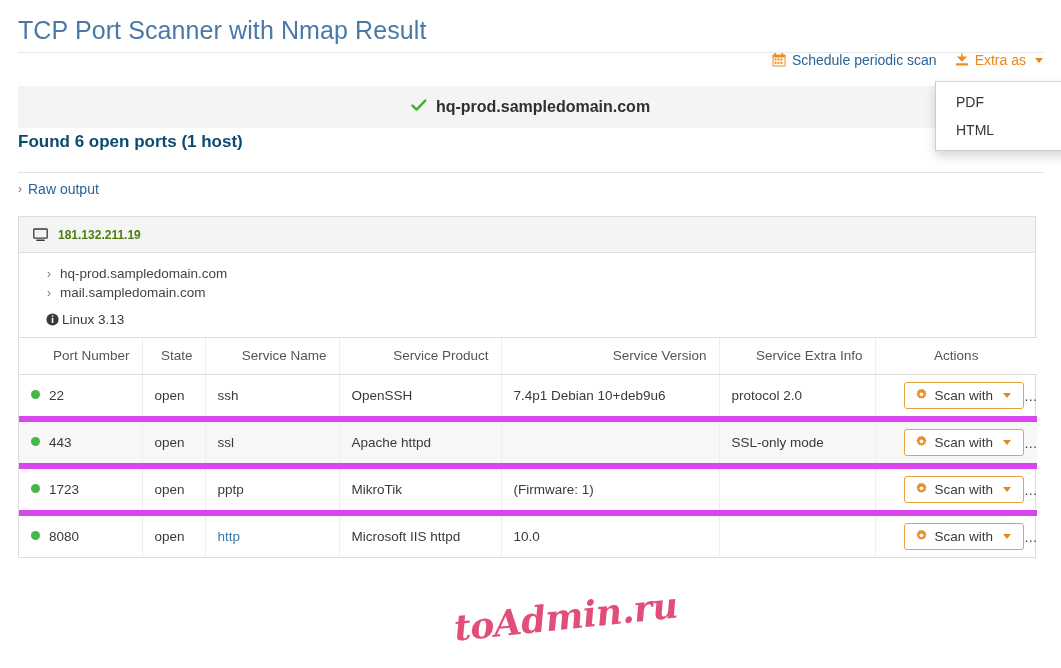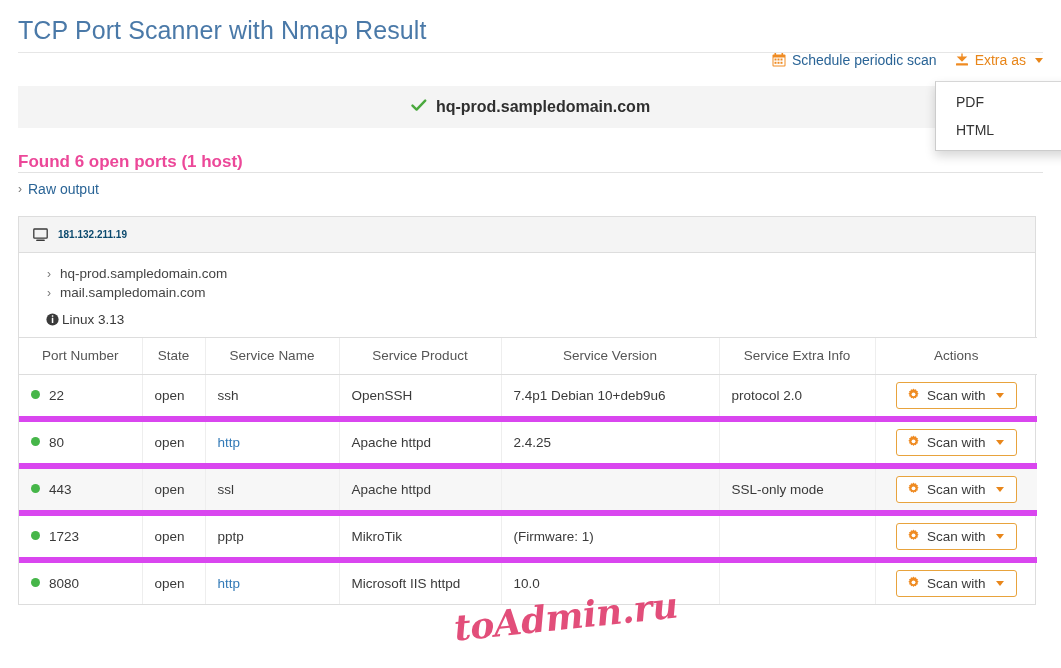--- a/index.html
+++ b/index.html
@@ -61,22 +61,22 @@
     position: absolute; left: 18px; top: 86px; width: 1025px; height: 42px;
     background: #f4f4f4;
     display: flex; align-items: center; justify-content: center;
     font-size: 16px; font-weight: bold; color: #2f2f2f;
     gap: 9px;
   }
   .check-mark { color: #4aa83d; font-size: 16px; line-height: 1; }
 
   
   .found-heading {
-    position: absolute; left: 18px; top: 152px;
-    font-size: 17px; font-weight: bold; color: #ec4899;
+    position: absolute; left: 18px; top: 132px;
+    font-size: 17px; font-weight: bold; color: #0c4a6e;
   }
   .found-rule {
     position: absolute; left: 18px; top: 172px; width: 1025px; height: 1px;
     background: #e2e2e2;
   }
 
   
   .raw-output {
     position: absolute; left: 18px; top: 181px;
     font-size: 14px; color: #2a6496; text-decoration: none; cursor: pointer;
@@ -90,39 +90,39 @@
   .panel {
     position: absolute; left: 18px; top: 216px; width: 1018px;
     border: 1px solid #dddddd; background: #ffffff;
   }
   .panel-head {
     background: #f4f4f4; border-bottom: 1px solid #dddddd;
     height: 36px; display: flex; align-items: center; padding: 0 14px;
     gap: 10px;
   }
   .panel-head .ip {
-    font-size: 10px; font-weight: bold; color: #0c4a6e;
+    font-size: 12px; font-weight: bold; color: #4d7c0f;
   }
   .panel-body { padding: 12px 14px 10px 28px; }
   .hostname-row {
     display: flex; align-items: center; gap: 9px;
     font-size: 13.5px; color: #444444; line-height: 18px; margin-bottom: 1px;
   }
   .os-row {
     display: flex; align-items: center; gap: 3px;
     font-size: 13.5px; color: #3a3a3a; margin-top: 10px; margin-left: -1px;
   }
 
   
   table.ports {
     width: 100%; border-collapse: collapse; table-layout: fixed;
     font-size: 13.5px;
   }
   table.ports thead th {
-    text-align: center; font-weight: normal; color: #555555;
+    text-align: right; font-weight: normal; color: #555555;
     padding: 10px 12px 11px 12px;
     border-top: 1px solid #dddddd;
     border-bottom: 1px solid #dddddd;
     border-left: 1px solid #eeeeee;
     background: #ffffff;
     white-space: nowrap;
   }
   table.ports thead th:first-child { border-left: none; }
   table.ports thead th.actions-h { text-align: center; }
   table.ports tbody td {
@@ -134,21 +134,21 @@
   }
   table.ports tbody td:first-child { border-left: none; }
   table.ports tbody tr.striped td { background: #f7f7f7; }
   table.ports tbody tr:last-child td { border-bottom: none; }
 
   .dot {
     display: inline-block; width: 9px; height: 9px; border-radius: 50%;
     background: #46b649; margin-right: 9px; vertical-align: 1px;
   }
   .svc-link { color: #337ab7; text-decoration: none; cursor: pointer; }
-  .td-actions { text-align: center; padding: 7px 20px !important; }
+  .td-actions { text-align: center; padding: 7px 28px !important; }
   .scan-btn {
     display: inline-flex; align-items: center; gap: 7px;
     border: 1px solid #e8a33d; background: #ffffff;
     border-radius: 3px; padding: 5px 12px 5px 10px;
     font-size: 13.5px; color: #3a3a3a; cursor: pointer;
     font-family: "Liberation Sans", sans-serif;
   }
   .gear { color: #ef8b22; font-size: 13px; line-height: 1; }
   .scan-caret { border-top-color: #e8861a; }
 
@@ -278,36 +278,20 @@
         </tr>
       </thead>
       <tbody id="ports-body">
           <tr>
             <td><span class="dot" style="background: rgb(70, 182, 73);"></span><span>22</span></td>
             <td>open</td>
             <td><span>ssh</span></td>
             <td>OpenSSH</td>
             <td>7.4p1 Debian 10+deb9u6</td>
             <td>protocol 2.0</td>
-            <td class="td-actions"><button class="scan-btn">
-                <span class="ico gear"><svg width="13" height="13" viewBox="0 0 13 13">
-                    <path fill="#ef8b22" d="M6.5 0.6l1 1.2 1.5-.5.4 1.55 1.55.4-.5 1.5 1.2 1-1.2 1 .5 1.5-1.55.4-.4 1.55-1.5-.5-1 1.2-1-1.2-1.5.5-.4-1.55-1.55-.4.5-1.5-1.2-1 1.2-1-.5-1.5 1.55-.4.4-1.55 1.5.5z"></path>
-                    <circle cx="6.5" cy="6.3" r="1.9" fill="#ffffff"></circle>
-                  </svg></span>
-                <span>Scan with</span>
-                <span class="caret-down scan-caret"></span>
-              </button></td>
-          </tr>
-          <tr>
-            <td><span class="dot" style="background: rgb(70, 182, 73);"></span><span>80</span></td>
-            <td>open</td>
-            <td><a class="svc-link">http</a></td>
-            <td>Apache httpd</td>
-            <td>2.4.25</td>
-            <td></td>
             <td class="td-actions"><button class="scan-btn">
                 <span class="ico gear"><svg width="13" height="13" viewBox="0 0 13 13">
                     <path fill="#ef8b22" d="M6.5 0.6l1 1.2 1.5-.5.4 1.55 1.55.4-.5 1.5 1.2 1-1.2 1 .5 1.5-1.55.4-.4 1.55-1.5-.5-1 1.2-1-1.2-1.5.5-.4-1.55-1.55-.4.5-1.5-1.2-1 1.2-1-.5-1.5 1.55-.4.4-1.55 1.5.5z"></path>
                     <circle cx="6.5" cy="6.3" r="1.9" fill="#ffffff"></circle>
                   </svg></span>
                 <span>Scan with</span>
                 <span class="caret-down scan-caret"></span>
               </button></td>
           </tr>
           <tr class="striped">

